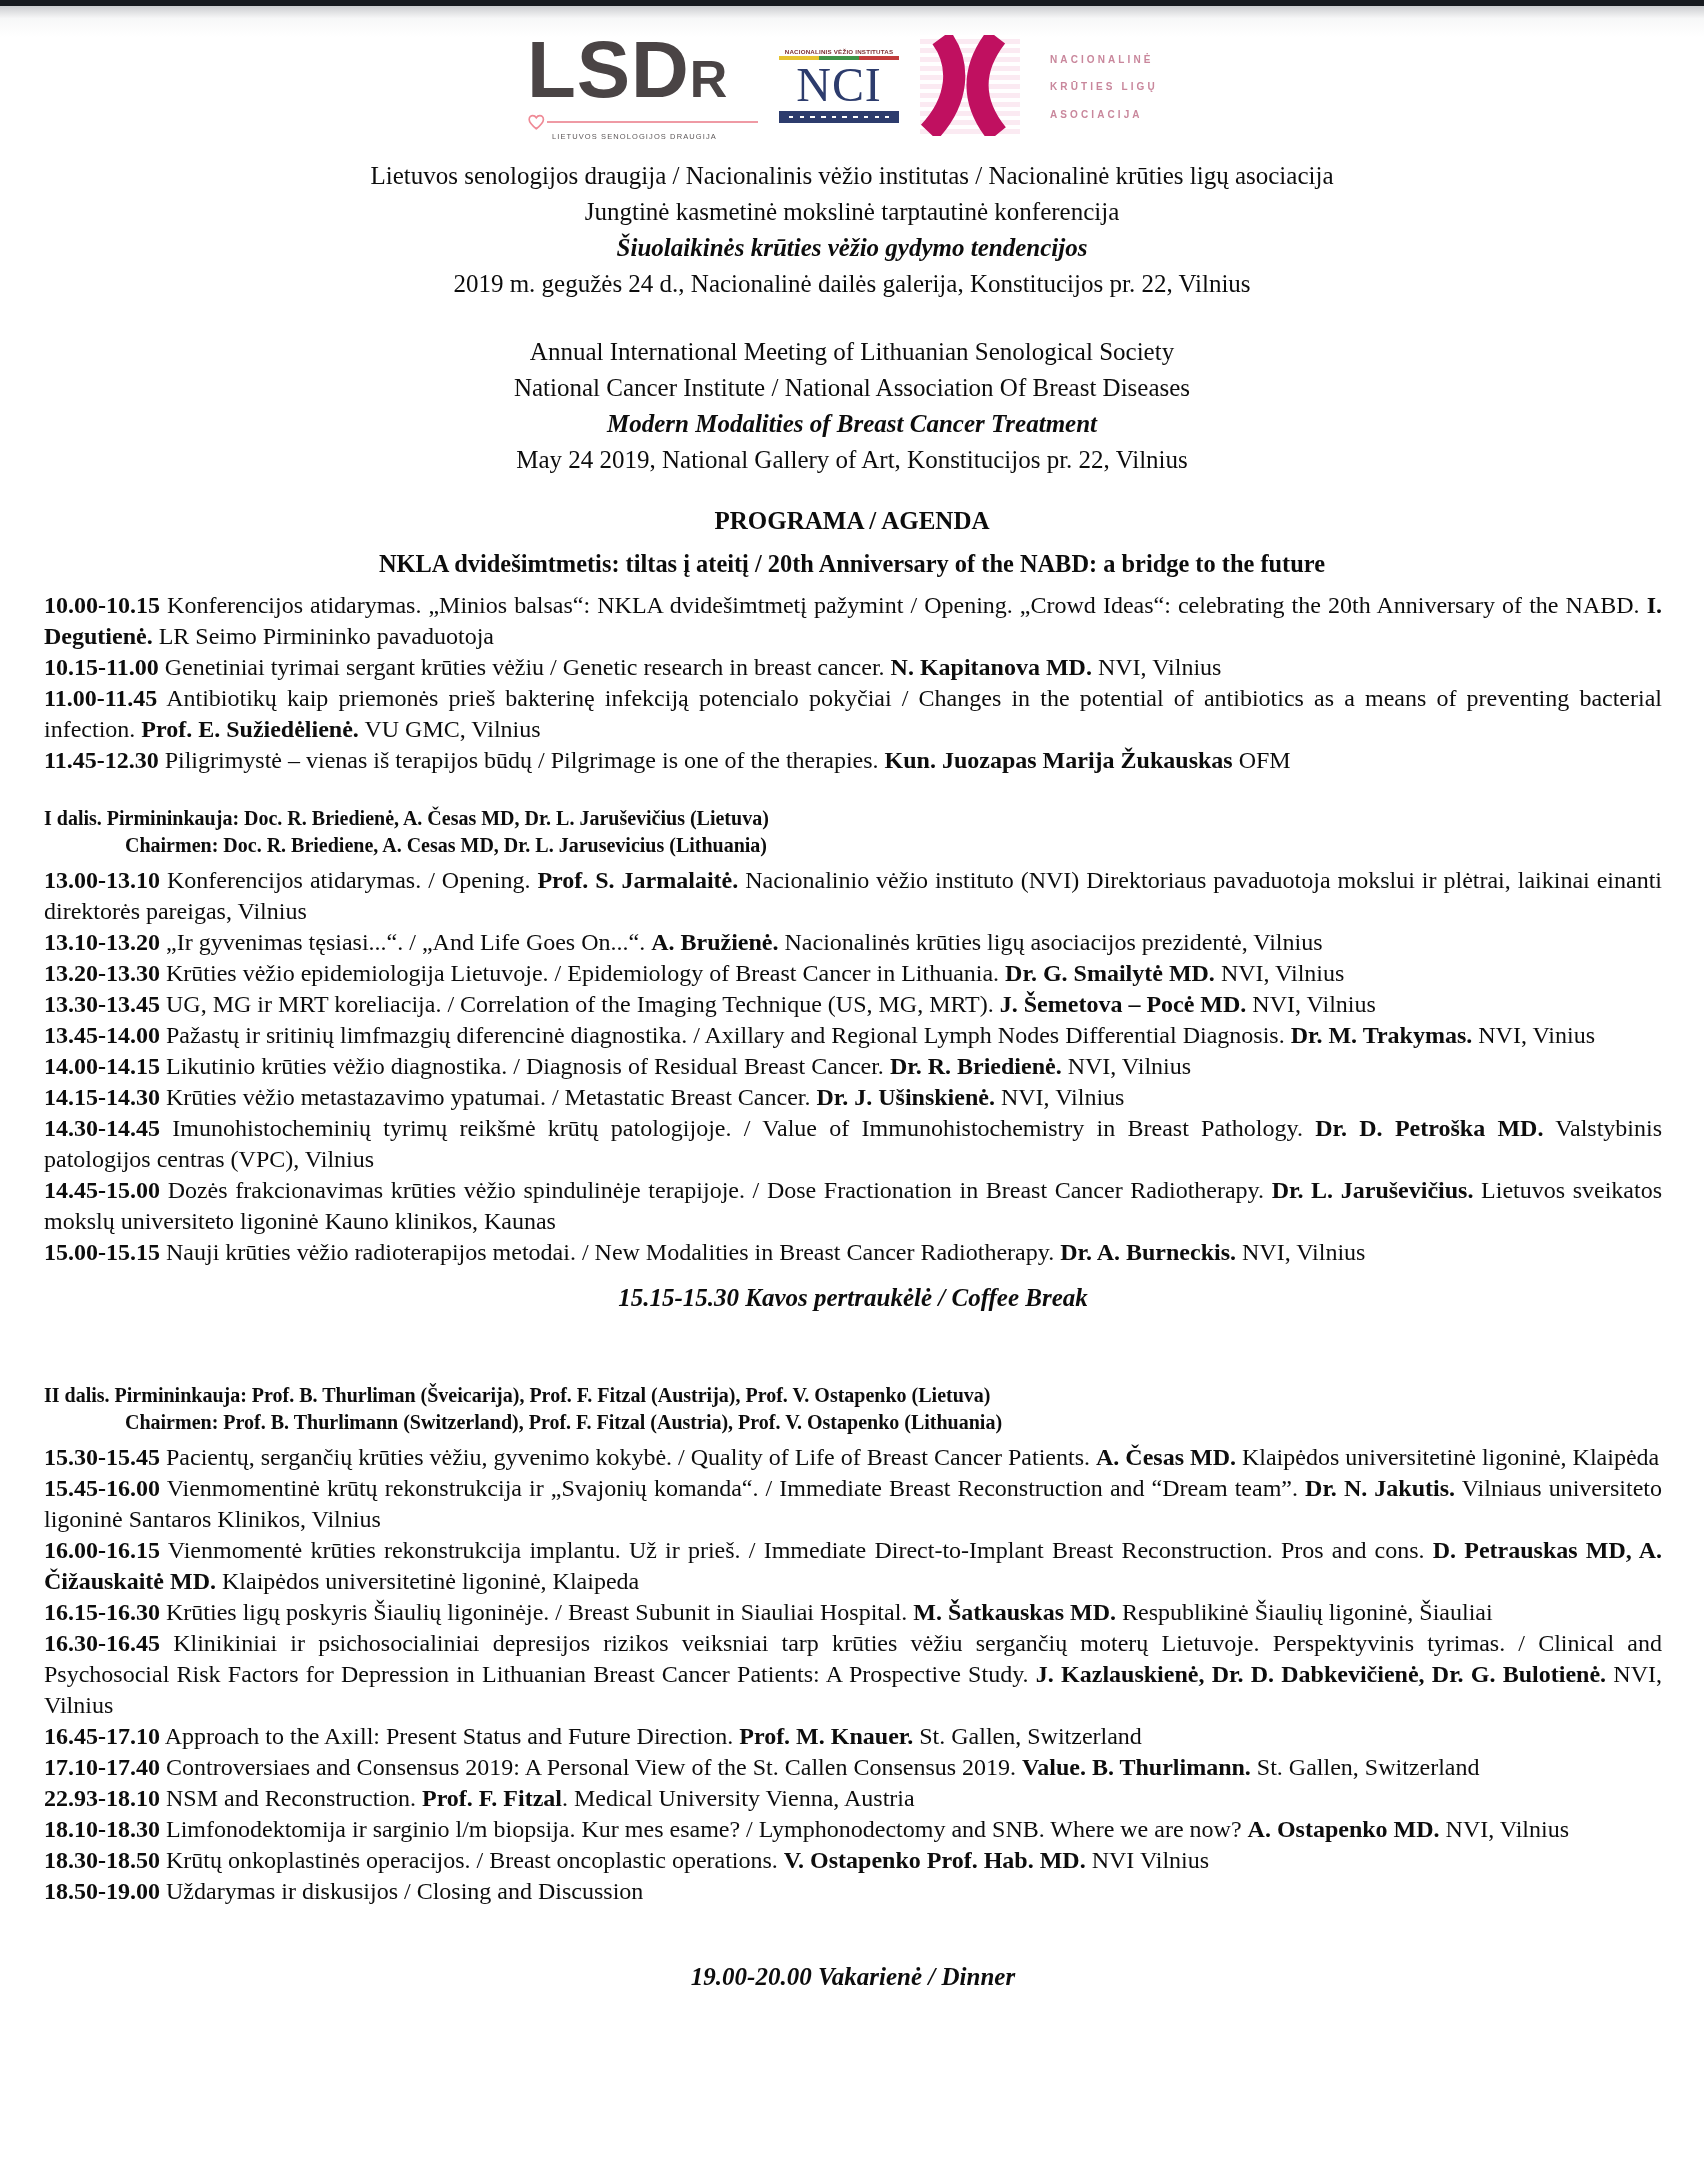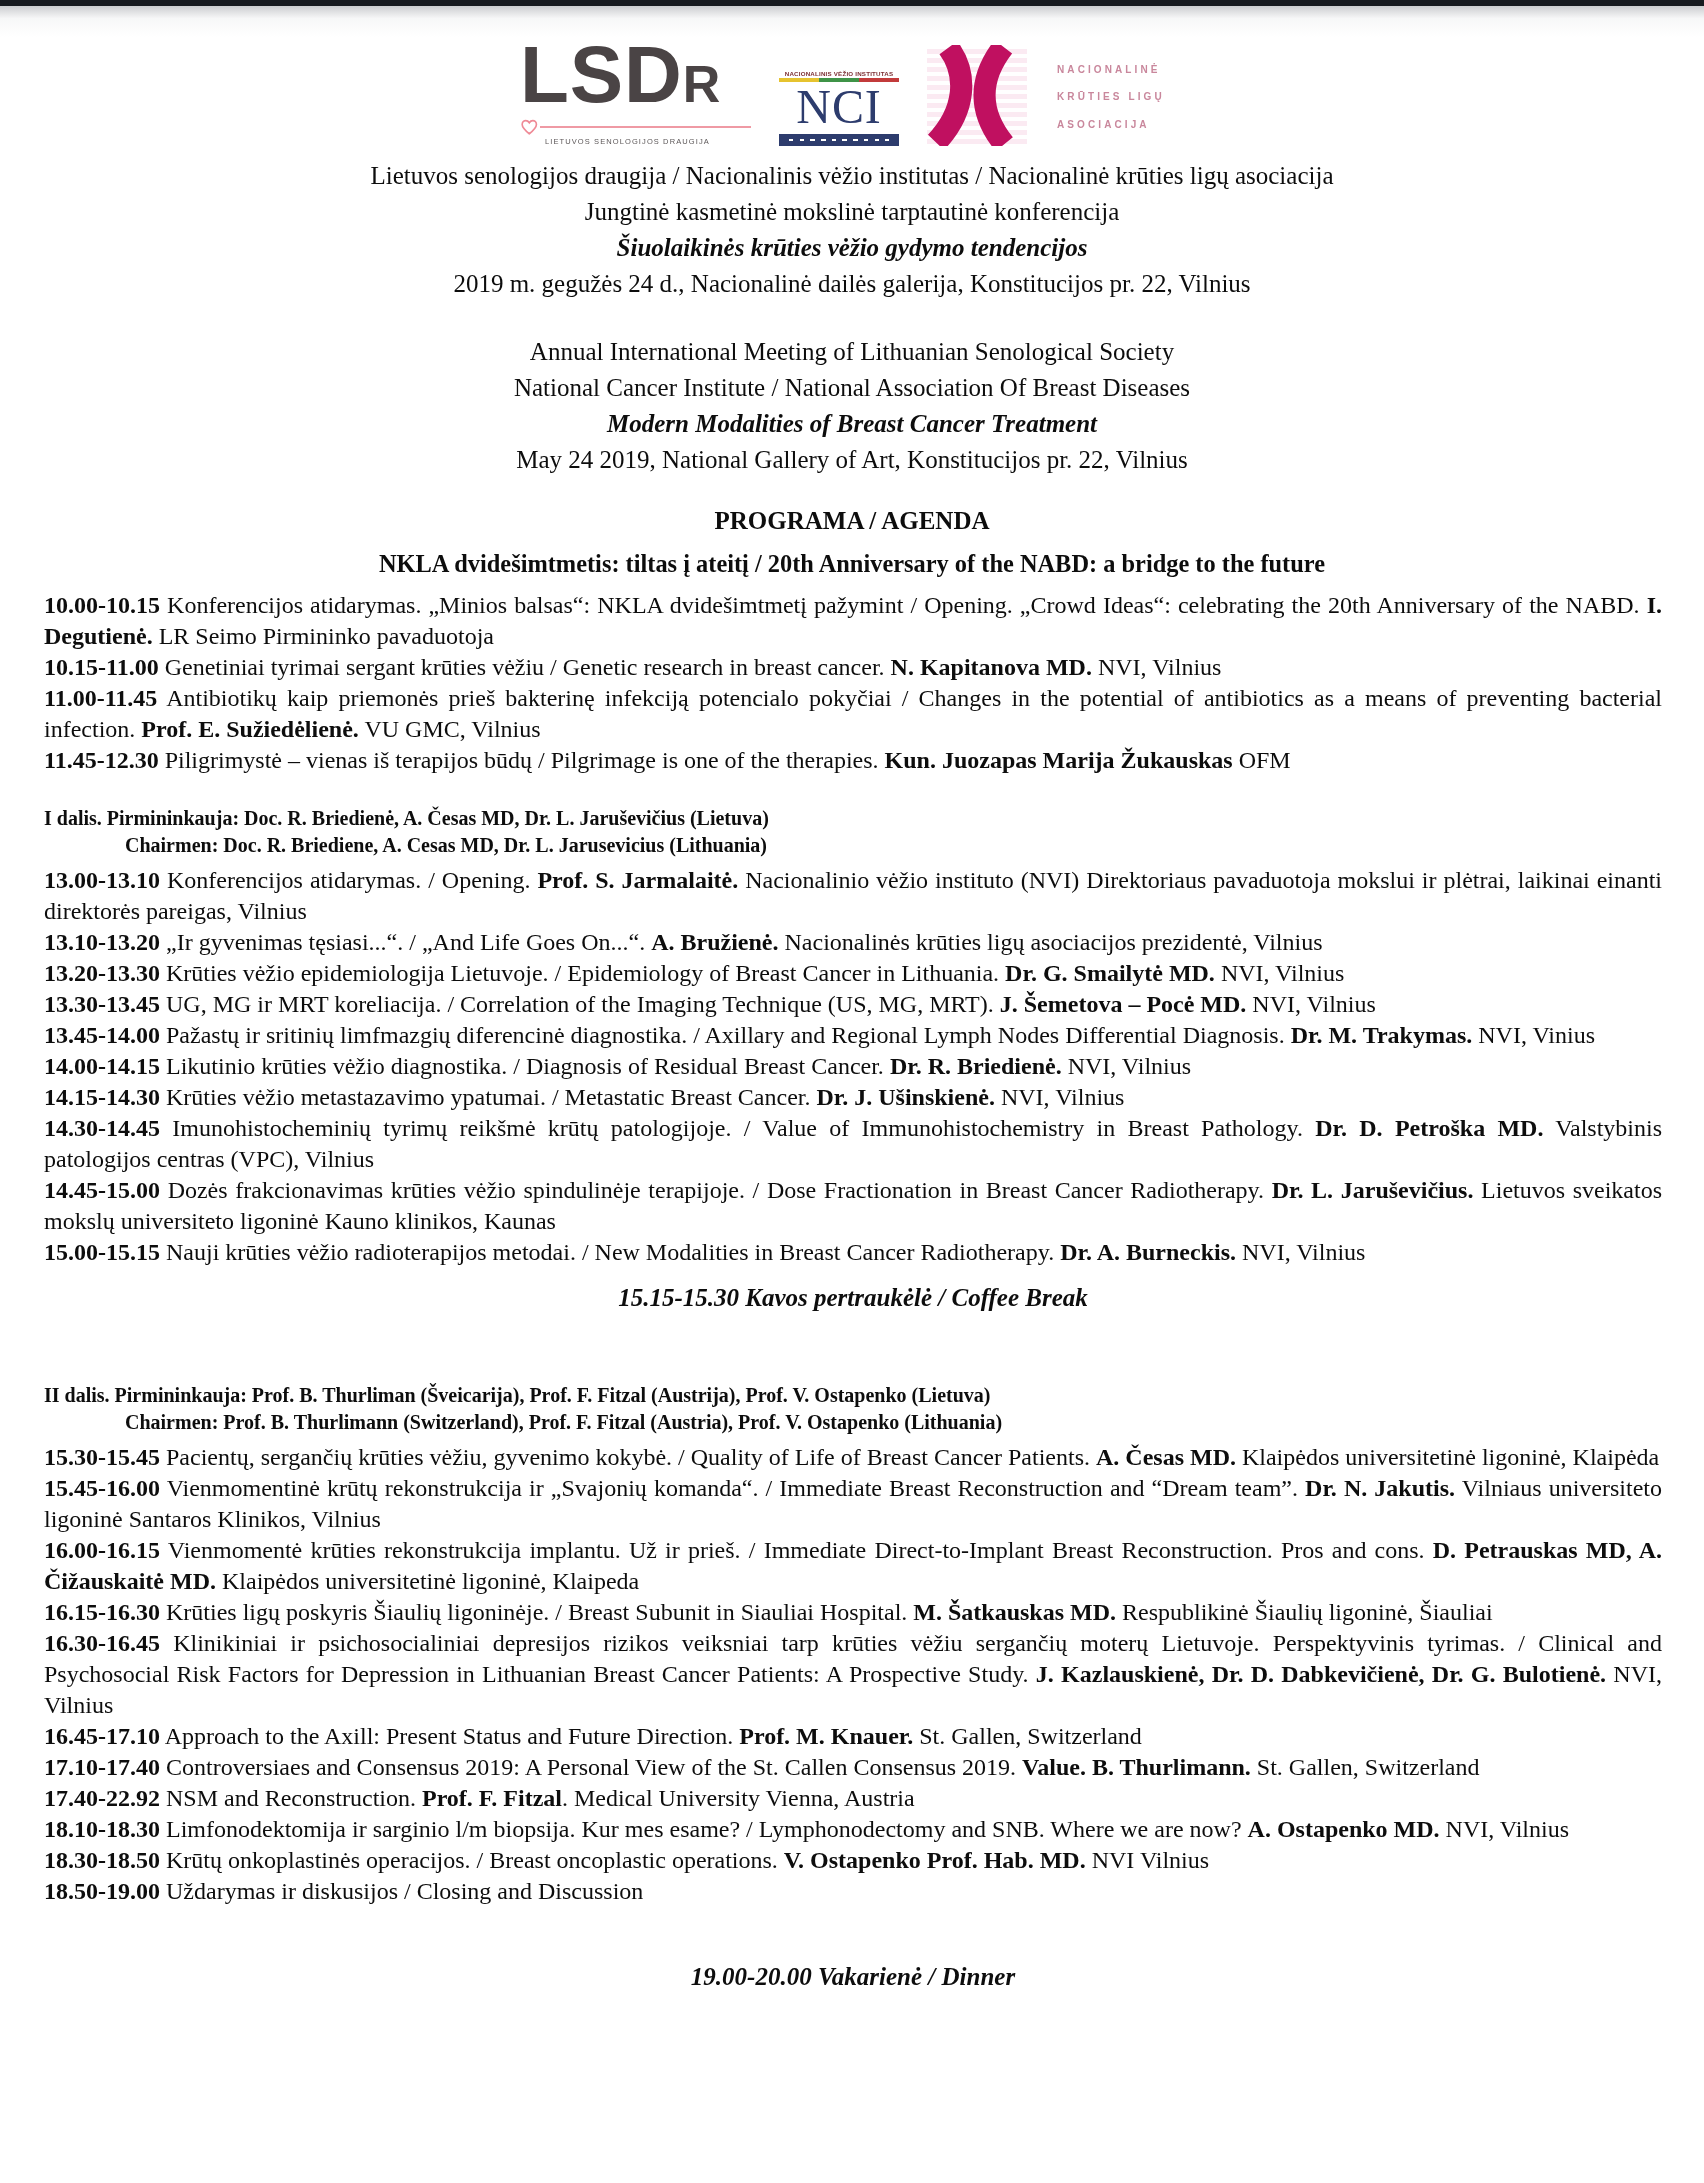--- a/index.html
+++ b/index.html
@@ -18,22 +18,22 @@
   .top-edge-shadow {
     position:absolute; top:6.2px; left:0; width:100%; height:31px;
     background:linear-gradient(180deg, rgba(120,125,132,0.38) 0%, rgba(200,203,207,0.15) 40%, rgba(255,255,255,0) 100%);
   }
 
   
   .logo-row {
     padding-top:25px;
     display:flex;
     justify-content:center;
-    align-items:flex-end;
-    gap:28px;
+    align-items:center;
+    gap:21px;
     height:146px;
   }
   
   .lsdr { width:231px; text-align:left; font-family:"Liberation Sans", sans-serif; }
   .lsdr-word { color:#4a4445; font-weight:bold; letter-spacing:0.9px; line-height:1; }
   .lsdr-word .big { font-size:80px; }
   .lsdr-word .small-r { font-size:52px; }
   .lsdr-underline-row { display:flex; align-items:center; margin-top:2.7px; height:18px; }
   .lsdr-heart { width:18.6px; height:18px; flex:0 0 auto; }
   .lsdr-line { flex:1 1 auto; height:2.2px; background:#ef9aa4; margin-left:1.8px; }
@@ -197,21 +197,21 @@
   <div class="sec sec-line2">Chairmen: Prof. B. Thurlimann (Switzerland), Prof. F. Fitzal  (Austria), Prof. V. Ostapenko (Lithuania)</div>
 
   <div class="after-sec">
     <p class="entry"><b>15.30-15.45</b><span> Pacientų, sergančių krūties vėžiu, gyvenimo kokybė. / Quality of Life of Breast Cancer Patients. </span><b>A. Česas MD.</b><span> Klaipėdos universitetinė ligoninė, Klaipėda</span></p>
     <p class="entry"><b>15.45-16.00</b><span> Vienmomentinė krūtų rekonstrukcija ir „Svajonių komanda“. / Immediate Breast Reconstruction and “Dream team”. </span><b>Dr. N. Jakutis.</b><span> Vilniaus universiteto ligoninė Santaros Klinikos, Vilnius</span></p>
     <p class="entry"><b>16.00-16.15</b><span> Vienmomentė krūties rekonstrukcija implantu. Už ir prieš. / Immediate Direct-to-Implant Breast Reconstruction. Pros and cons.  </span><b>D. Petrauskas MD, A. Čižauskaitė MD.</b><span> Klaipėdos universitetinė ligoninė, Klaipeda</span></p>
     <p class="entry"><b>16.15-16.30</b><span> Krūties ligų poskyris Šiaulių ligoninėje. / Breast Subunit in Siauliai Hospital. </span><b>M. Šatkauskas MD.</b><span> Respublikinė Šiaulių ligoninė, Šiauliai</span></p>
     <p class="entry"><b>16.30-16.45</b><span> Klinikiniai ir psichosocialiniai depresijos rizikos veiksniai tarp krūties vėžiu sergančių moterų Lietuvoje. Perspektyvinis tyrimas. / Clinical and Psychosocial Risk Factors for Depression  in Lithuanian Breast Cancer Patients: A Prospective Study. </span><b>J. Kazlauskienė, Dr. D. Dabkevičienė, Dr. G. Bulotienė.</b><span> NVI, Vilnius</span></p>
     <p class="entry"><b>16.45-17.10</b><span> Approach to the Axill: Present Status and Future Direction. </span><b>Prof. M. Knauer.</b><span> St. Gallen, Switzerland</span></p>
     <p class="entry"><b>17.10-17.40</b><span> Controversiaes and Consensus 2019: A Personal View of the St. Callen Consensus 2019. </span><b>Value. B. Thurlimann.</b><span> St. Gallen, Switzerland</span></p>
-    <p class="entry"><b>17.40-22.92</b><span> NSM and Reconstruction. </span><b>Prof. F. Fitzal</b><span>. Medical University Vienna, Austria</span></p>
+    <p class="entry"><b>22.93-18.10</b><span> NSM and Reconstruction. </span><b>Prof. F. Fitzal</b><span>. Medical University Vienna, Austria</span></p>
     <p class="entry"><b>18.10-18.30</b><span> Limfonodektomija ir sarginio l/m biopsija. Kur mes esame? / Lymphonodectomy and SNB. Where we are now? </span><b>A. Ostapenko MD.</b><span> NVI, Vilnius</span></p>
     <p class="entry"><b>18.30-18.50</b><span> Krūtų onkoplastinės operacijos. / Breast oncoplastic operations. </span><b>V. Ostapenko Prof. Hab. MD.</b><span> NVI Vilnius</span></p>
     <p class="entry"><b>18.50-19.00</b><span> Uždarymas ir diskusijos / Closing  and Discussion</span></p>
   </div>
 
   <div class="dinner-line">19.00-20.00 Vakarienė / Dinner</div>
 
 </div>
 
 

